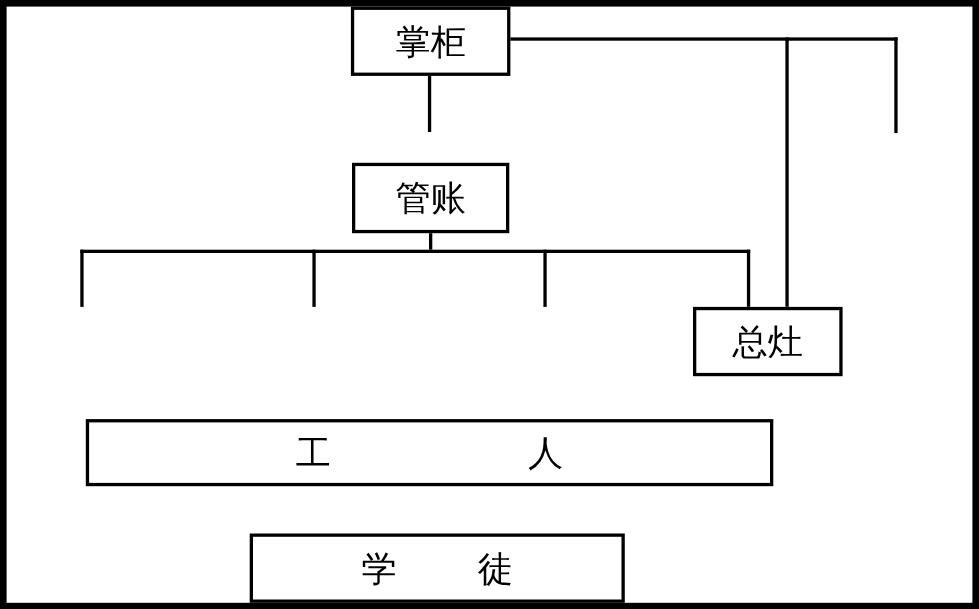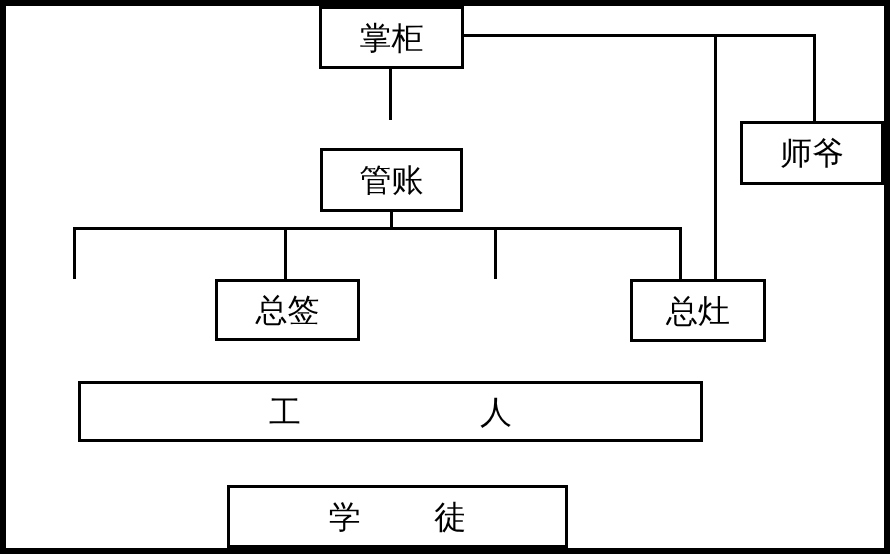--- a/index.html
+++ b/index.html
@@ -82,26 +82,20 @@
   <div class="line" id="l-zq-v"></div>
   <div class="line" id="l-bz-v"></div>
   <div class="line" id="l-zz-v"></div>
 
   <div class="node" id="n-zhanggui">
     <span>掌柜</span>
   </div>
   <div class="node" id="n-guanzhang">
     <span>管账</span>
   </div>
-  <div class="node" id="n-shiye">
-    <span>师爷</span>
-  </div>
-  <div class="node" id="n-zongqian">
-    <span>总签</span>
-  </div>
   <div class="node" id="n-zongzao">
     <span>总灶</span>
   </div>
   <div class="node" id="n-gongren">
     <span class="gap-xl">工人</span>
   </div>
   <div class="node" id="n-xuetu">
     <span class="gap-md">学徒</span>
   </div>
 

